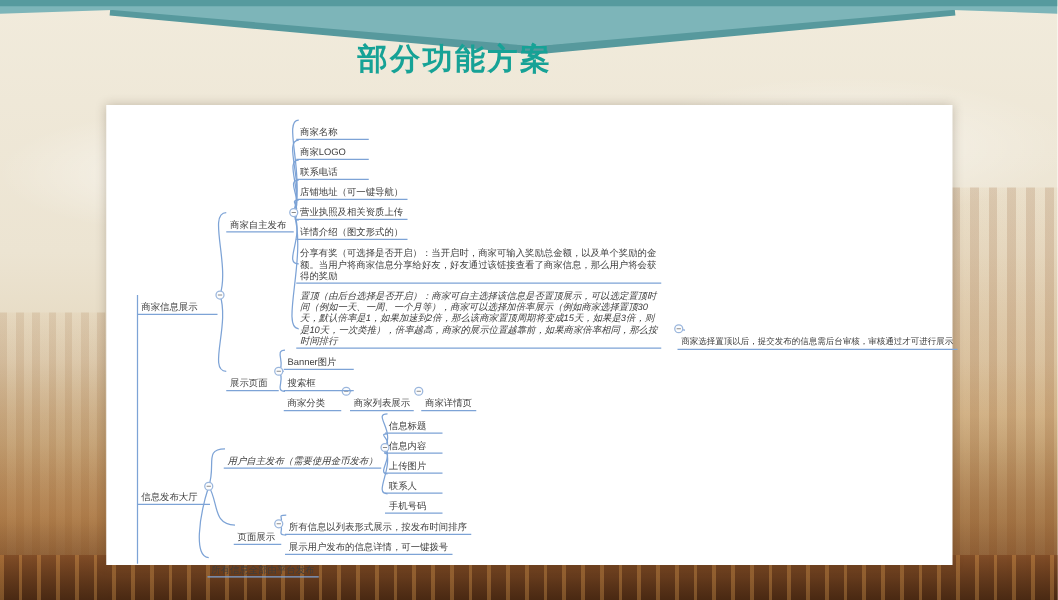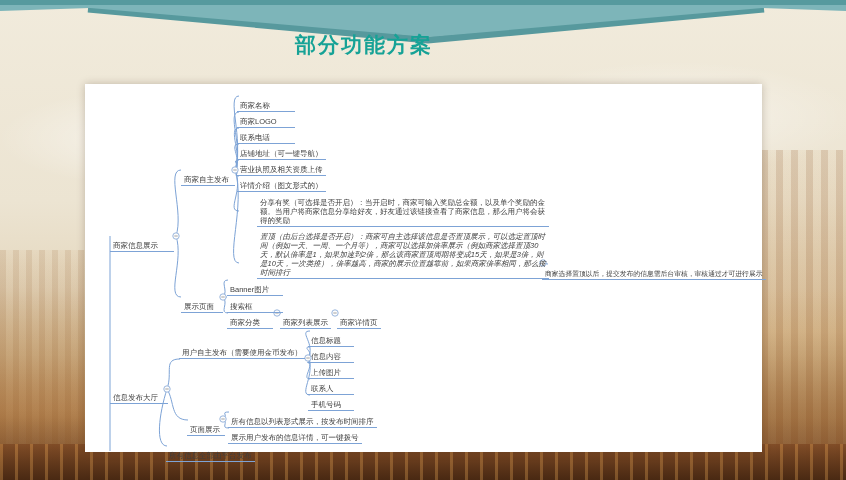--- a/index.html
+++ b/index.html
@@ -25,33 +25,33 @@
       linear-gradient(180deg, rgba(230,215,185,.0) 0%, rgba(190,140,85,.35) 55%, rgba(110,65,32,.65) 100%);
   }
   .city-bottom{position:absolute;left:0;bottom:0;width:846px;height:36px;
     background:
       repeating-linear-gradient(90deg, rgba(255,185,95,.28) 0 3px, rgba(0,0,0,0) 3px 15px),
       linear-gradient(180deg, rgba(125,72,35,.80) 0%, rgba(72,40,18,.97) 100%);
   }
   .header-svg{position:absolute;left:0;top:0;}
   .slide-title{
     position:absolute;left:0;top:31px;width:728px;text-align:center;
-    font-size:21px;font-weight:bold;color:#16a296;letter-spacing:2px;
+    font-size:24px;font-weight:bold;color:#16a296;letter-spacing:2px;
   }
   .panel{
     position:absolute;left:85px;top:84px;width:677px;height:368px;
     background:#ffffff;box-shadow:0 0 8px rgba(60,40,20,.25);
   }
   .map-svg{position:absolute;left:0;top:0;pointer-events:none;}
   .n{
     position:absolute;font-size:7.5px;line-height:9px;color:#3d3d3d;
     border-bottom:1.5px solid #7da3d6;padding:16px 3px 1px 3px;
     white-space:nowrap;
   }
-  .n.wrap{white-space:normal;width:286px;margin-left:20px;}
+  .n.wrap{white-space:normal;width:286px;}
   .n.small{font-size:6.8px;}
 </style>
 </head>
 <body>
 
 <div class="clouds"></div>
 <div class="city-left"></div>
 <div class="city-right"></div>
 <div class="city-bottom"></div>
 
@@ -150,21 +150,21 @@
 <div class="n small" style="left:542px;top:253px;">商家选择置顶以后，提交发布的信息需后台审核，审核通过才可进行展示</div>
 
 <div class="n" style="left:181px;top:286px;min-width:36px;">展示页面</div>
 <div class="n" style="left:227px;top:269px;min-width:50px;">Banner图片</div>
 <div class="n" style="left:227px;top:286px;min-width:50px;">搜索框</div>
 <div class="n" style="left:227px;top:302px;min-width:40px;">商家分类</div>
 <div class="n" style="left:280px;top:302px;">商家列表展示</div>
 <div class="n" style="left:337px;top:302px;">商家详情页</div>
 
 <div class="n" style="left:110px;top:377px;min-width:52px;">信息发布大厅</div>
-<div class="n" style="left:179px;top:332px;">用户自主发布（需要使用金币发布）</div>
+<div class="n" style="left:179px;top:348px;font-style:italic;">用户自主发布（需要使用金币发布）</div>
 
 <div class="n" style="left:308px;top:320px;min-width:40px;">信息标题</div>
 <div class="n" style="left:308px;top:336px;min-width:40px;">信息内容</div>
 <div class="n" style="left:308px;top:352px;min-width:40px;">上传图片</div>
 <div class="n" style="left:308px;top:368px;min-width:40px;">联系人</div>
 <div class="n" style="left:308px;top:384px;min-width:40px;">手机号码</div>
 
 <div class="n" style="left:187px;top:409px;min-width:32px;">页面展示</div>
 <div class="n" style="left:228px;top:401px;">所有信息以列表形式展示，按发布时间排序</div>
 <div class="n" style="left:228px;top:417px;">展示用户发布的信息详情，可一键拨号</div>

